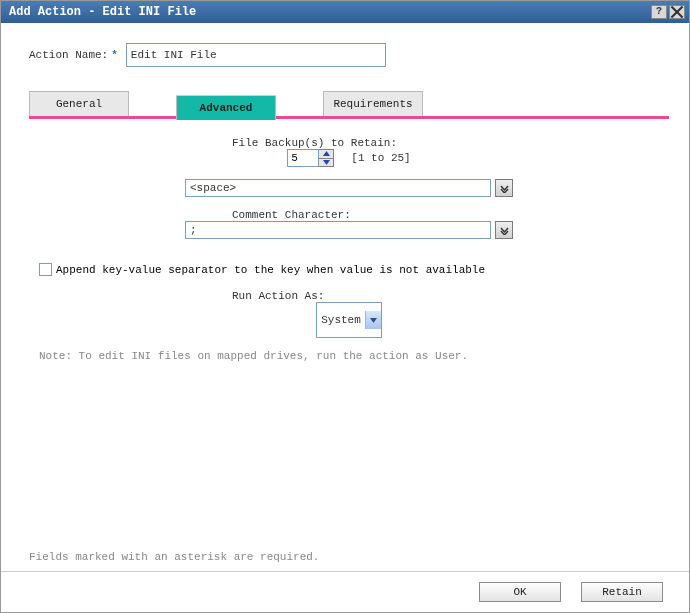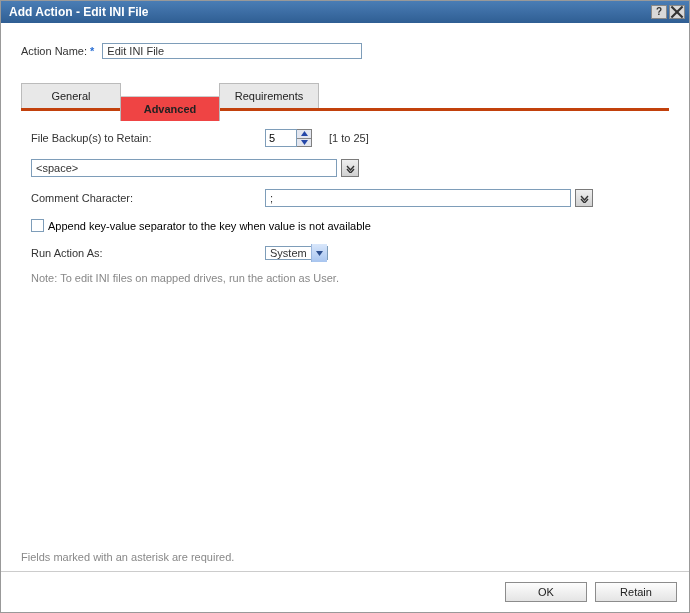--- a/index.html
+++ b/index.html
@@ -1,48 +1,48 @@
 <!DOCTYPE html>
 <html><head>
   <meta charset="utf-8">
   <style>
     * { box-sizing: border-box; margin: 0; padding: 0; }
     body { font-family: Arial, sans-serif; font-size: 11px; background: #fff; }
     .dialog {
       width: 690px; height: 613px; border: 1px solid #999;
-      display: flex; flex-direction: column; background: #fff;
+      display: flex; flex-direction: column; background: #fff; font-family: Liberation Mono, monospace;
     }
     .titlebar {
       background: linear-gradient(to bottom, #4a7db5, #2f5e93);
       color: #fff; height: 22px; display: flex; align-items: center;
       padding: 0 4px 0 8px; font-size: 12px; font-weight: bold;
     }
     .titlebar-text { flex: 1; }
     .title-btn {
       width: 16px; height: 14px; background: #d9d9d9; border: 1px solid #888;
       margin-left: 2px; display: flex; align-items: center; justify-content: center;
       font-size: 10px; font-weight: bold; color: #333; cursor: pointer; line-height: 1;
     }
-    .content { flex: 1; padding: 20px 20px 8px 20px; display: flex; flex-direction: column; }
+    .content { flex: 1; padding: 20px 20px 8px 28px; display: flex; flex-direction: column; }
     .name-row { display: flex; align-items: center; margin-bottom: 24px; }
     .name-label { margin-right: 3px; color: #333; }
     .asterisk { color: #2b6fd4; font-weight: bold; margin-right: 8px; }
-    .name-input { width: 260px; height: 16px; border: 1px solid #7e9db9; padding: 2px 4px; font-size: 11px; font-family: inherit; color: #333; }
-    .tabs { display: flex; border-bottom: 3px solid #c2410c; }
+    .name-input { width: 260px; height: 24px; border: 1px solid #7e9db9; padding: 2px 4px; font-size: 11px; font-family: inherit; color: #333; }
+    .tabs { display: flex; border-bottom: 3px solid #ec4899; gap: 48px; }
     .tab {
       padding: 6px 0; width: 100px; text-align: center; cursor: pointer;
       border: 1px solid #bbb; border-bottom: none; background: #e8e8e8;
       margin-right: -1px; color: #222;
     }
     .tab.active {
-      background: #ef4444; font-weight: bold; position: relative; top: 13px;
+      background: #14b8a6; font-weight: bold; position: relative; top: 4px;
       border-top: 1px solid #ccc;
     }
     .tab-body { padding: 18px 10px 10px 10px; }
-    .form-row { display: flex; align-items: center; margin-bottom: 12px; }
+    .form-row { display: flex; align-items: center; margin-bottom: 12px; flex-direction: column; }
     .form-label { width: 234px; color: #333; }
     .form-field { flex: 1; display: flex; align-items: center; }
     .num-input { width: 32px; height: 18px; border: 1px solid #7e9db9; padding: 1px 3px; font-size: 11px; font-family: inherit; }
     .spinner {
       width: 15px; height: 18px; border: 1px solid #808080; border-left: none;
       display: flex; flex-direction: column; background: #e3e6ef;
     }
     .spinner-btn { flex:1; display:flex; align-items:center; justify-content:center; cursor:pointer; }
     .spinner-btn + .spinner-btn { border-top: 1px solid #888; }
     .spinner-btn svg { width: 7px; height: 5px; display:block; }
@@ -51,38 +51,38 @@
       display: flex; align-items: stretch; width: 328px;
     }
     .combo-editable input {
       flex: 1; height: 18px; border: 1px solid #7e9db9; padding: 1px 4px; font-size: 11px; font-family: inherit; color:#333;
     }
     .combo-btn {
       width: 18px; border: 1px solid #7a7a7a; background: linear-gradient(#efefef, #d1d1d1);
       display:flex; align-items:center; justify-content:center; cursor:pointer; margin-left:4px;
     }
     .combo-btn svg { width:9px; height:9px; }
-    .checkbox-row { display: flex; align-items: center; margin: 12px 0 14px 0; }
+    .checkbox-row { display: flex; align-items: center; margin: 24px 0 14px 0; }
     .checkbox {
       width: 13px; height: 13px; border: 1px solid #7e9db9; background: #fff; margin-right: 4px; cursor: pointer;
     }
     .select-small {
-      display: inline-flex; align-items: center; height: 14px;
+      display: inline-flex; align-items: center; height: 36px;
       border: 1px solid #7e9db9; background: #fff; padding: 0 0 0 4px; color:#333;
     }
     .select-small .sel-btn {
       width: 16px; height: 18px; margin-left: 4px;
       background: linear-gradient(#d9e7fb, #a8c5ef);
       border-left: 1px solid #9bb7dd; display:flex; align-items:center; justify-content:center; cursor:pointer;
     }
     .select-small .sel-btn svg { width:7px; height:5px; }
     .note { color: #888; margin-top: 4px; }
     .spacer { flex: 1; }
     .required-note { color: #888; }
-    .footer { border-top: 1px solid #ccc; padding: 10px 12px; display: flex; justify-content: flex-end; gap: 8px; }
+    .footer { border-top: 1px solid #ccc; padding: 10px 26px; display: flex; justify-content: flex-end; gap: 20px; }
     .btn {
       min-width: 82px; height: 20px; border: 1px solid #8c8c8c;
       background: linear-gradient(#fdfdfd, #e4e4e4); font-size: 11px; cursor: pointer;
       font-family: inherit; color:#222;
     }
   </style>
 </head>
 <body>
 
 <div class="dialog">

